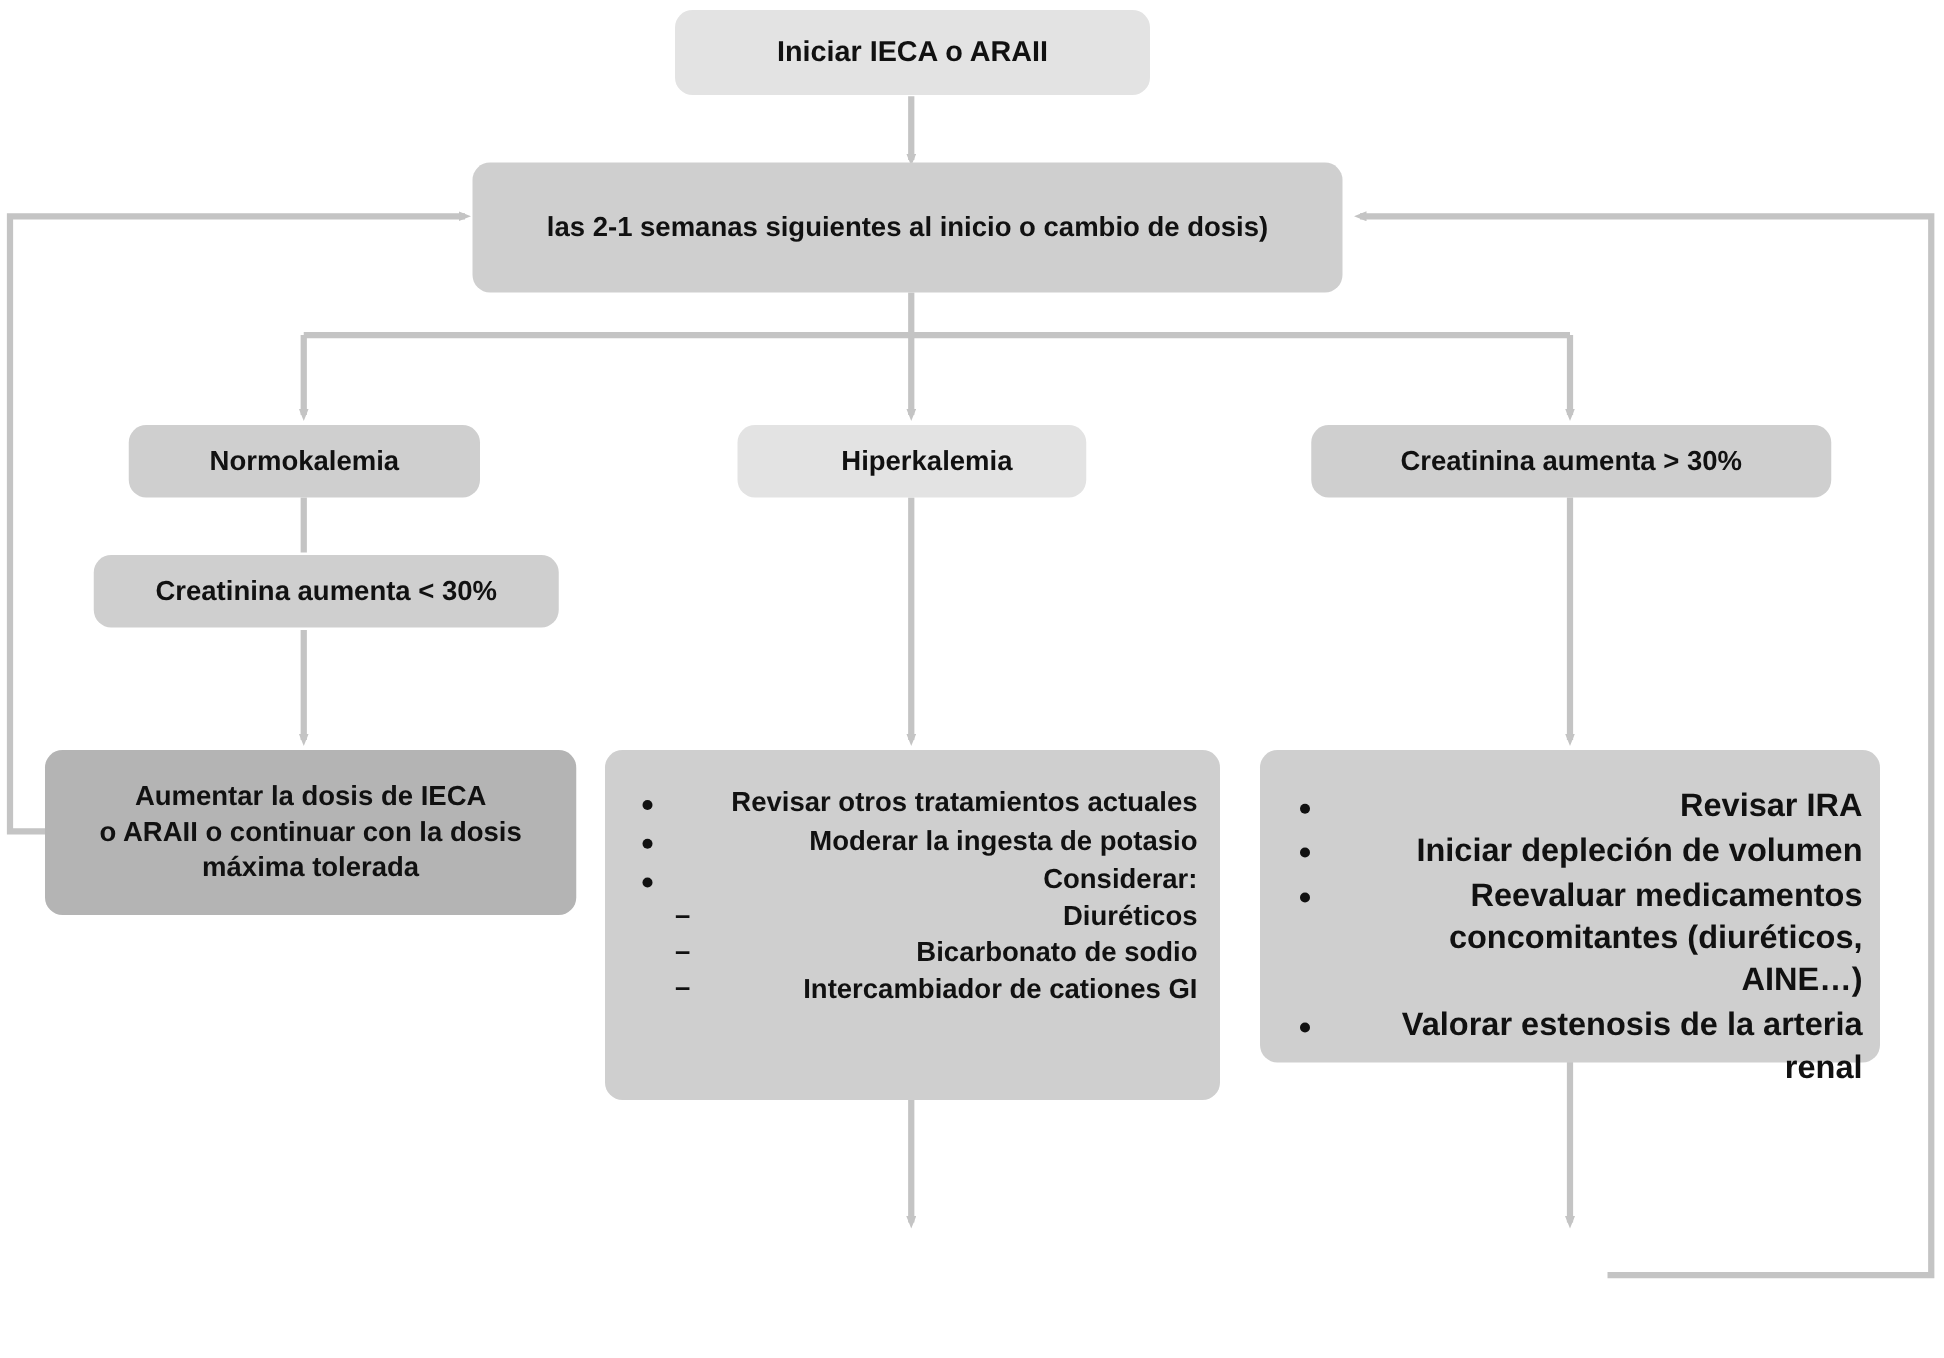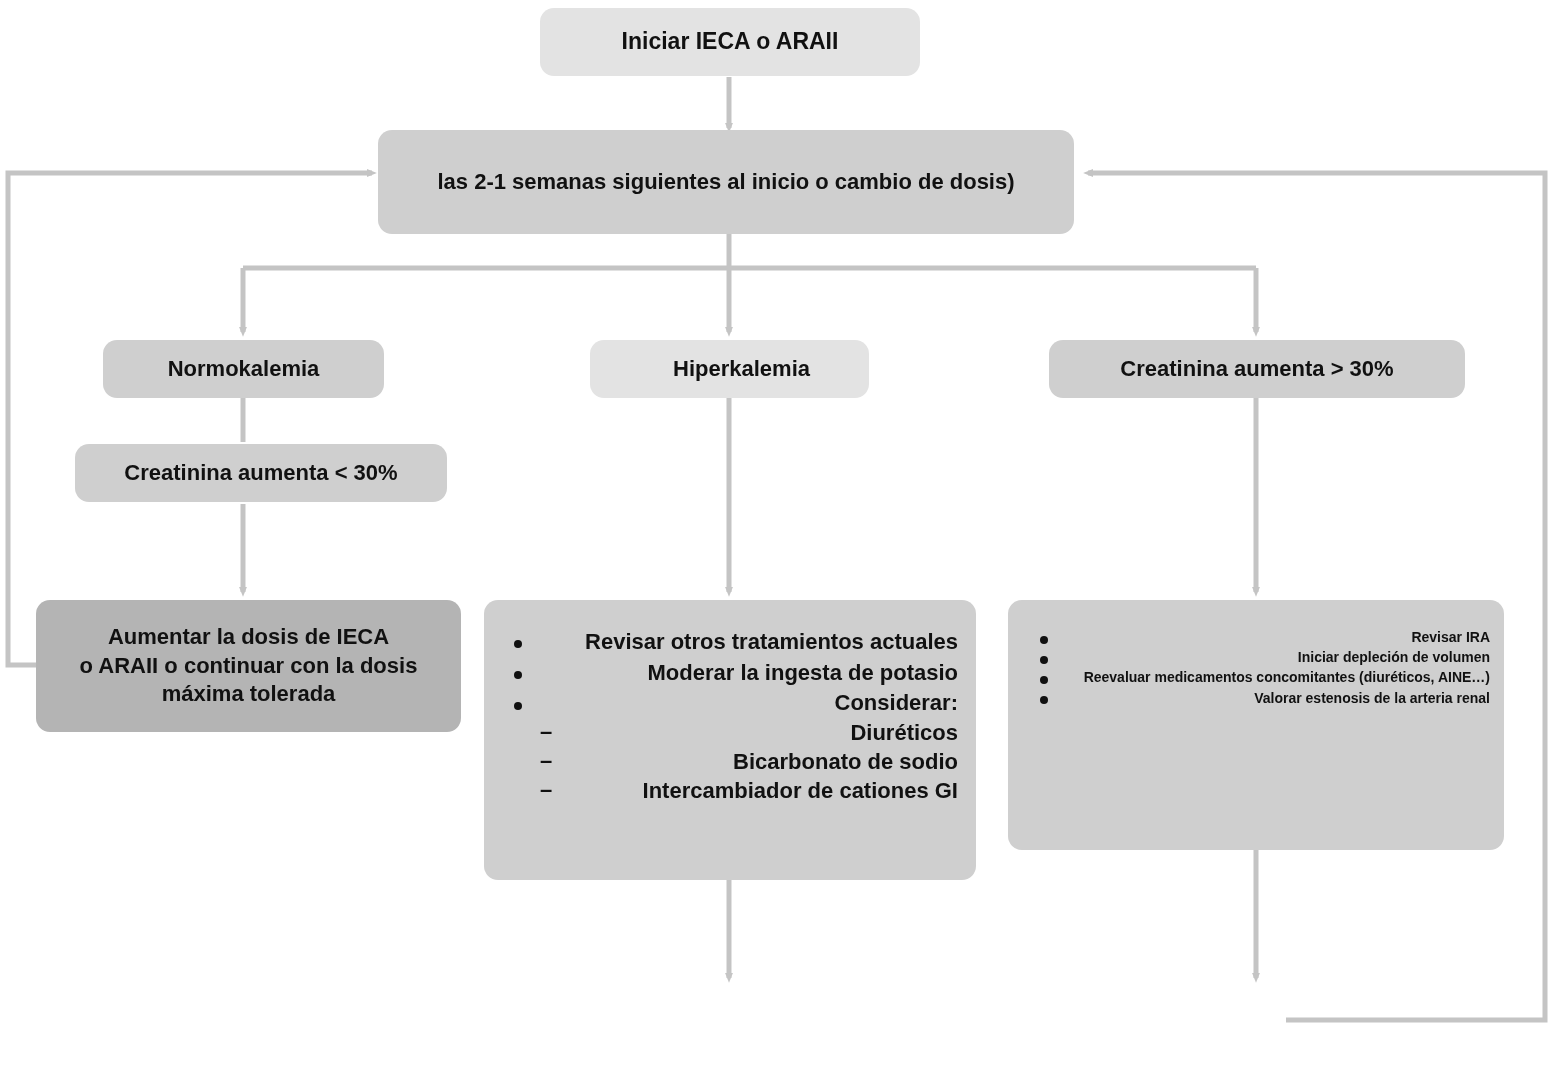--- a/index.html
+++ b/index.html
@@ -181,21 +181,21 @@
           </li>
           <li>
             <span class="dash">–</span>
             <span>Intercambiador de cationes GI</span>
           </li>
         </ul>
       </li>
     </ul>
   </div>
 
-  <div class="node list fill-mid" style="left:1008px; top:600px; width:496px; height:250px; font-size:14px; padding:28px 14px 0 24px;">
+  <div class="node list fill-mid" style="left:1008px; top:600px; width:496px; height:250px; font-size:26px; padding:28px 14px 0 24px;">
     <ul class="ul">
       <li>
         <span class="dot"></span>
         <span>Revisar IRA</span>
       </li>
       <li>
         <span class="dot"></span>
         <span>Iniciar depleción de volumen</span>
       </li>
       <li>

